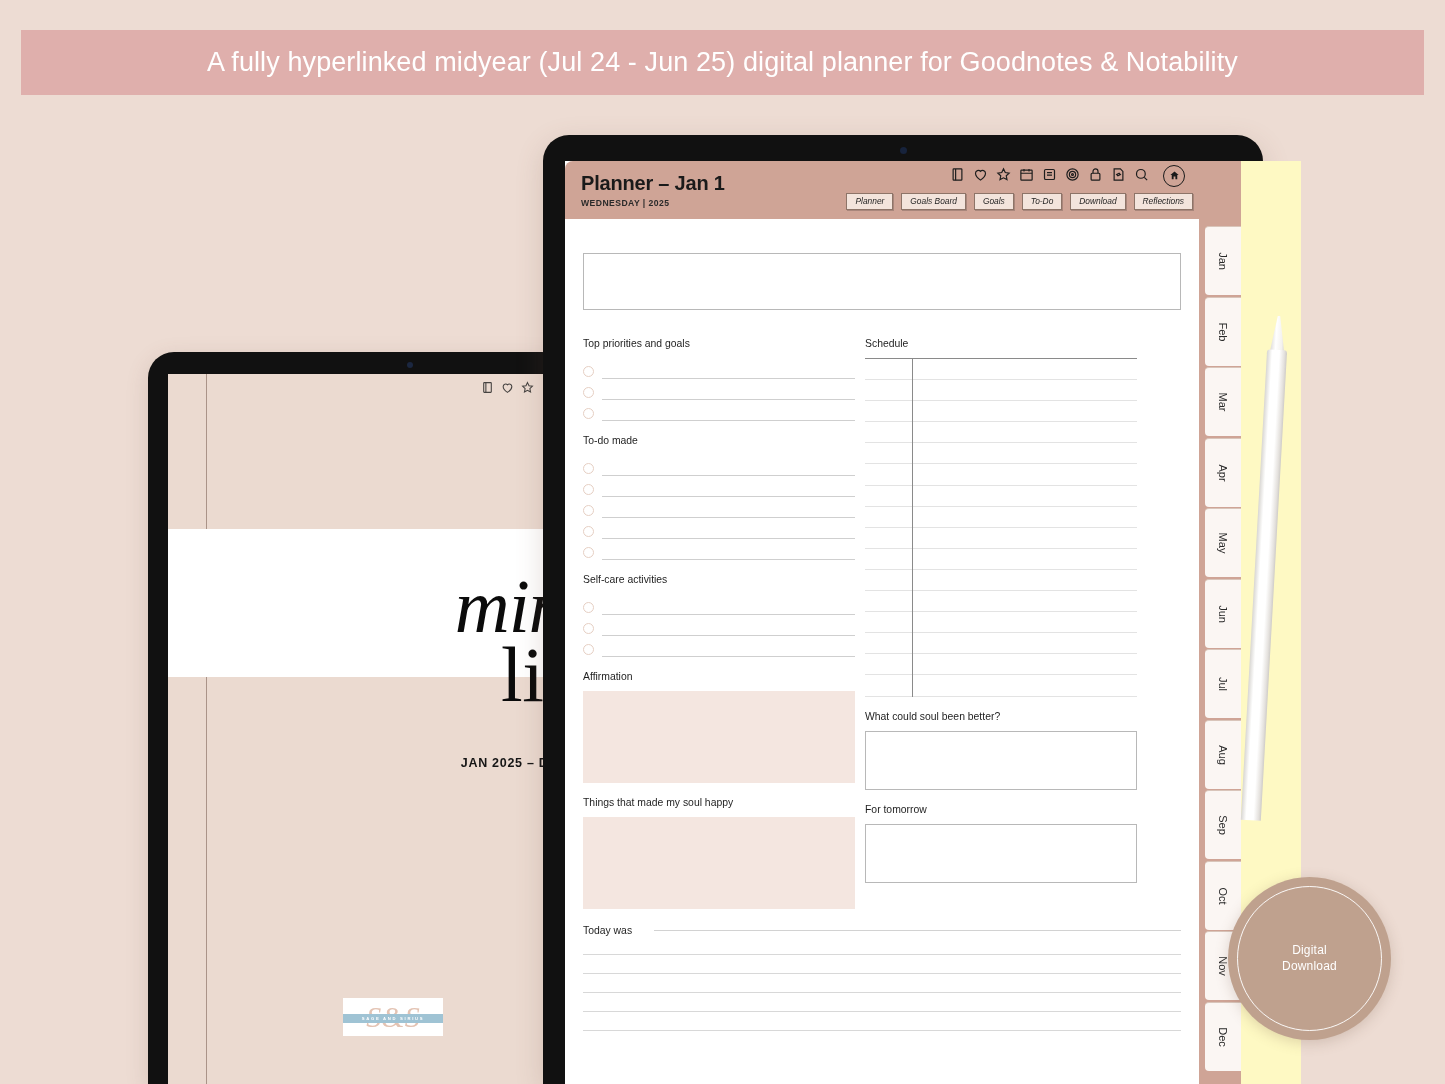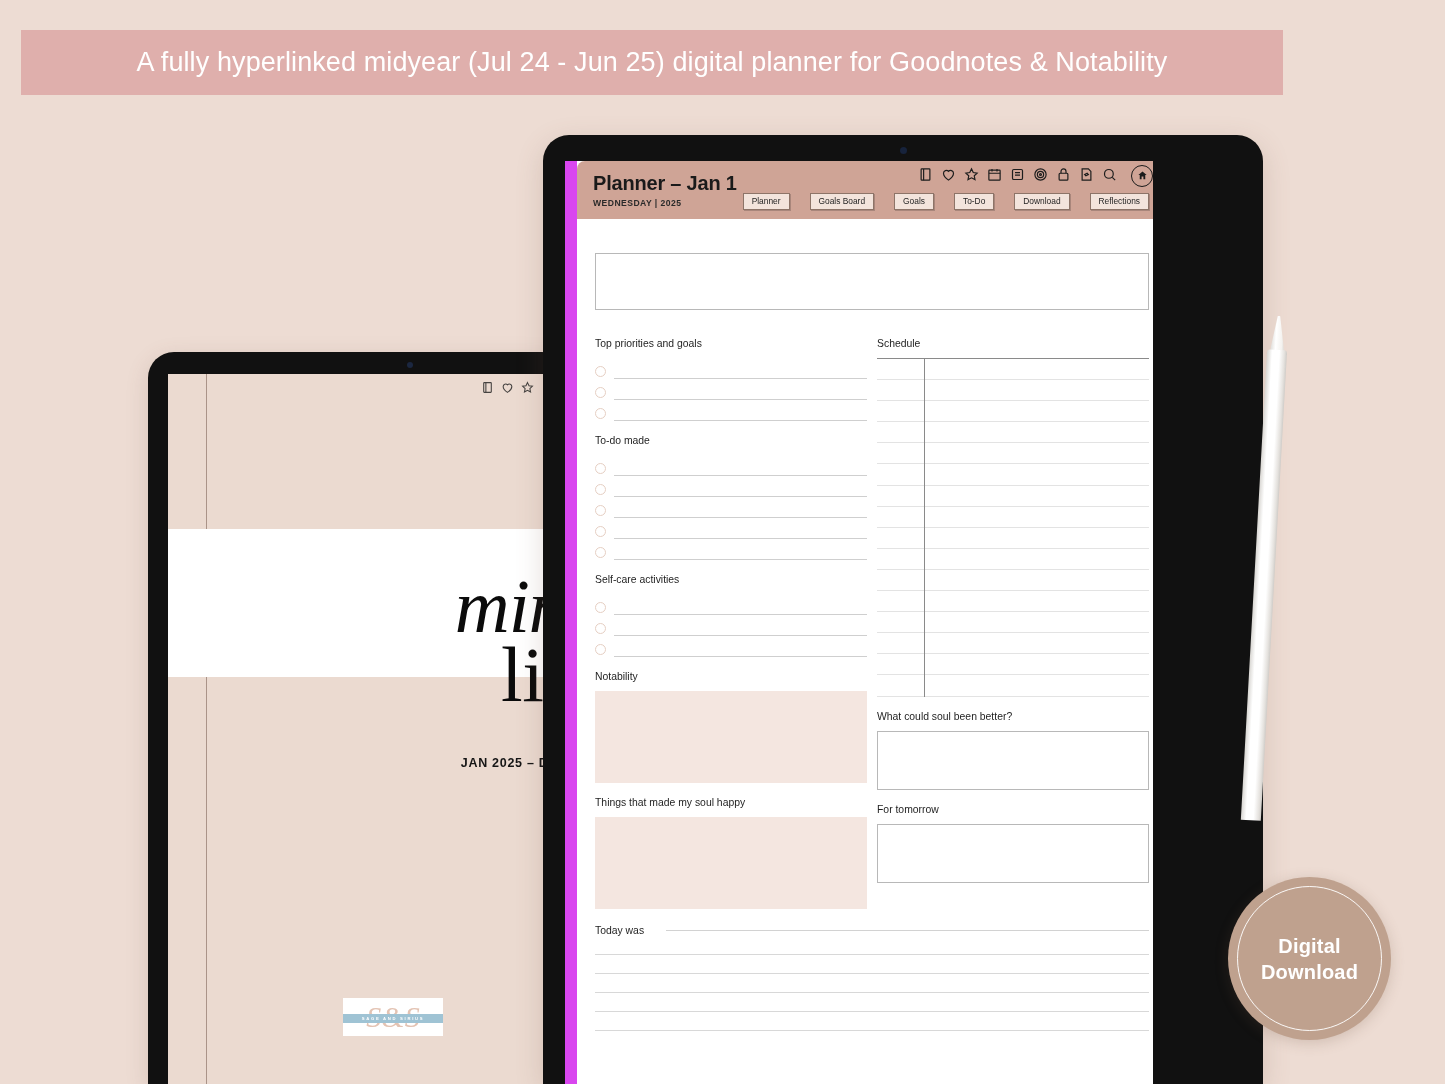--- a/index.html
+++ b/index.html
@@ -11,21 +11,21 @@
     font-family: "Liberation Sans", sans-serif;
     overflow: hidden;
     position: relative;
   }
 
   
   .banner {
     position: absolute;
     left: 21px;
     top: 30px;
-    width: 1262px;
+    width: 1403px;
     height: 65px;
     background: #DFAFAC;
     display: flex;
     align-items: center;
     justify-content: center;
   }
   .banner-text {
     color: #FFFFFF;
     font-size: 27px;
     font-weight: 400;
@@ -172,26 +172,25 @@
     position: absolute;
     left: 357px;
     top: 12px;
     width: 7px;
     height: 7px;
     border-radius: 50%;
     background: #17233c;
   }
   .planner-screen {
     position: relative;
-    width: 588px;
+    width: 736px;
     height: 923px;
-    background: #d946ef;
+    background: #fef9c3;
     overflow: hidden;
     display: flex;
-    padding-left: 12px;
   }
   .page-area {
     position: relative;
     width: 634px;
     height: 100%;
     background: #FFFFFF;
   }
 
   
   .planner-header {
@@ -233,24 +232,25 @@
     border-radius: 50%;
     display: flex;
     align-items: center;
     justify-content: center;
     background: transparent;
   }
   .home-btn svg { width: 11px; height: 11px; }
 
   .tabs {
     position: absolute;
-    right: 18px;
+    right: 6px;
     top: 32px;
     display: flex;
-    gap: 20px;
+    gap: 8px;
+    font-style: italic;
   }
   .tab {
     background: #F3E4DC;
     border: 0.8px solid #8d7468;
     padding: 2px 8px;
     font-size: 8.4px;
     color: #1f1f1f;
     line-height: 1.3;
     white-space: nowrap;
     box-shadow: 1px 1px 0 rgba(0,0,0,0.18);
@@ -446,25 +446,24 @@
     left: 9px;
     top: 9px;
     width: 145px;
     height: 145px;
     border: 1.4px solid rgba(255,255,255,0.92);
     border-radius: 50%;
   }
   .badge-text {
     position: relative;
     color: #FFFFFF;
-    font-size: 20px;
+    font-size: 12px;
     line-height: 1.3;
     text-align: center;
     letter-spacing: 0.2px;
-    font-weight: bold;
   }
 </style>
 </head>
 <body>
 
 <div class="banner">
   <div class="banner-text">A fully hyperlinked midyear (Jul 24 - Jun 25) digital planner for Goodnotes &amp; Notability</div>
 </div>
 
 <div class="tablet-left">
@@ -653,21 +652,21 @@
                   <div class="check-circle"></div>
                   <div class="check-line"></div>
                 </div>
               <div class="check-row">
                   <div class="check-circle"></div>
                   <div class="check-line"></div>
                 </div>
             </div>
 
             <div class="sec-gap"></div>
-            <div class="sec-label">Notability</div>
+            <div class="sec-label">Affirmation</div>
             <div class="fill-box affirm"></div>
 
             <div class="sec-gap"></div>
             <div class="sec-label">Things that made my soul happy</div>
             <div class="fill-box soul"></div>
           </div>
 
           <div class="col-right">
             <div class="sec-label">Schedule</div>
             <div class="schedule-grid">

